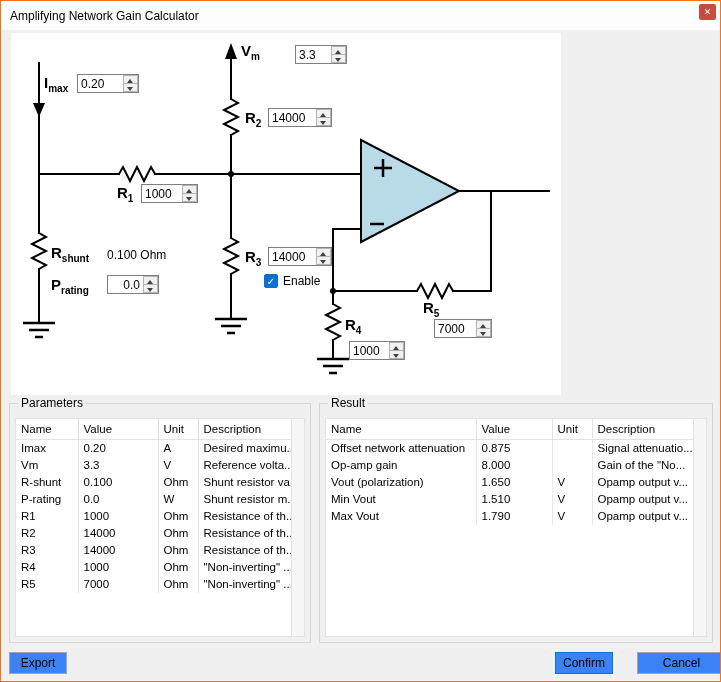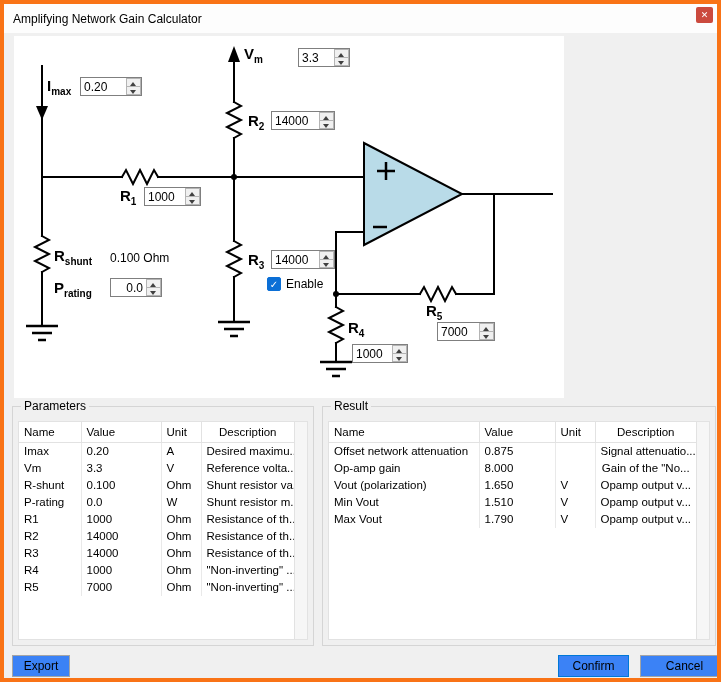--- a/index.html
+++ b/index.html
@@ -1,18 +1,18 @@
 <!DOCTYPE html>
 <html><head>
 <meta charset="utf-8">
 <style>
   * { margin:0; padding:0; box-sizing:border-box; }
   html,body { width:721px; height:682px; }
   body { font-family:"Liberation Sans", sans-serif; font-size:12px; color:#000; background:#f0f0f0; }
-  .dialog { position:relative; width:721px; height:682px; background:#f0f0f0; border:4px solid #f97316; overflow:hidden; }
+  .dialog { position:relative; width:721px; height:682px; background:#f0f0f0; border:1px solid #f97316; overflow:hidden; }
 
   
   .titlebar { position:absolute; left:0; top:0; right:0; height:29px; background:#fdfdfd; }
   .title { position:absolute; left:9px; top:8px; font-size:12px; }
   .close-btn { position:absolute; top:3px; right:4px; width:17px; height:16px; background:#cb4a3e; border:none; border-radius:2px; color:#fff; font-size:9px; line-height:15px; text-align:center; cursor:pointer; font-family:inherit; }
 
   
   .canvas { position:absolute; left:10px; top:32px; width:550px; height:362px; background:#ffffff; }
   .canvas svg { position:absolute; left:0; top:0; }
   .clabel { position:absolute; font-weight:bold; font-size:15px; line-height:15px; }
@@ -32,21 +32,21 @@
   .checkbox { position:absolute; display:flex; align-items:center; gap:5px; font-size:12px; cursor:pointer; }
   .cb { width:14px; height:14px; background:#0b6fd6; border:1px solid #0b6fd6; border-radius:2px; color:#fff; font-size:10px; line-height:13px; text-align:center; }
 
   
   .group { position:absolute; border:1px solid #d5d5d5; }
   .group-label { position:absolute; top:-8px; left:8px; background:#f0f0f0; padding:0 3px; font-size:12px; }
   .tablewrap { position:absolute; left:5px; top:14px; right:5px; bottom:5px; background:#fff; border:1px solid #e2e2e2; display:flex; overflow:hidden; }
   table { border-collapse:collapse; font-size:11.5px; table-layout:fixed; flex:1; align-self:flex-start; width:calc(100% - 13px); }
   th { text-align:left; font-weight:normal; padding:4px 5px; border-right:1px solid #e2e2e2; border-bottom:1px solid #e2e2e2; white-space:nowrap; overflow:hidden; }
   td { padding:2px 5px; height:17px; border-right:1px solid #e9e9e9; white-space:nowrap; overflow:hidden; }
-  th:last-child, td:last-child { border-right:none;text-align:center; }
+  th:last-child, td:last-child { border-right:none; }
   .vscroll { width:13px; background:#f6f6f6; border-left:1px solid #e2e2e2; }
 
   
   .btn { position:absolute; height:22px; background:#3b82f6; border:1px solid #a5a5a5; font-family:inherit; font-size:12px; cursor:pointer; }
   .btn.primary { border-color:#0078d7; }
 </style>
 </head>
 <body>
 
 <div class="dialog">
@@ -307,16 +307,16 @@
               <td>V</td>
               <td>Opamp output v...</td>
             </tr>
           </tbody>
       </table>
       <div class="vscroll"></div>
     </div>
   </div>
 
   <button class="btn" style="left:8px;top:651px;width:58px">Export</button>
-  <button class="btn primary" style="left:554px;top:651px;width:71px">Confirm</button>
+  <button class="btn primary" style="left:554px;top:651px;width:58px">Confirm</button>
   <button class="btn" style="left:636px;top:651px;width:89px">Cancel</button>
 
 </div>
 
 </body></html>

